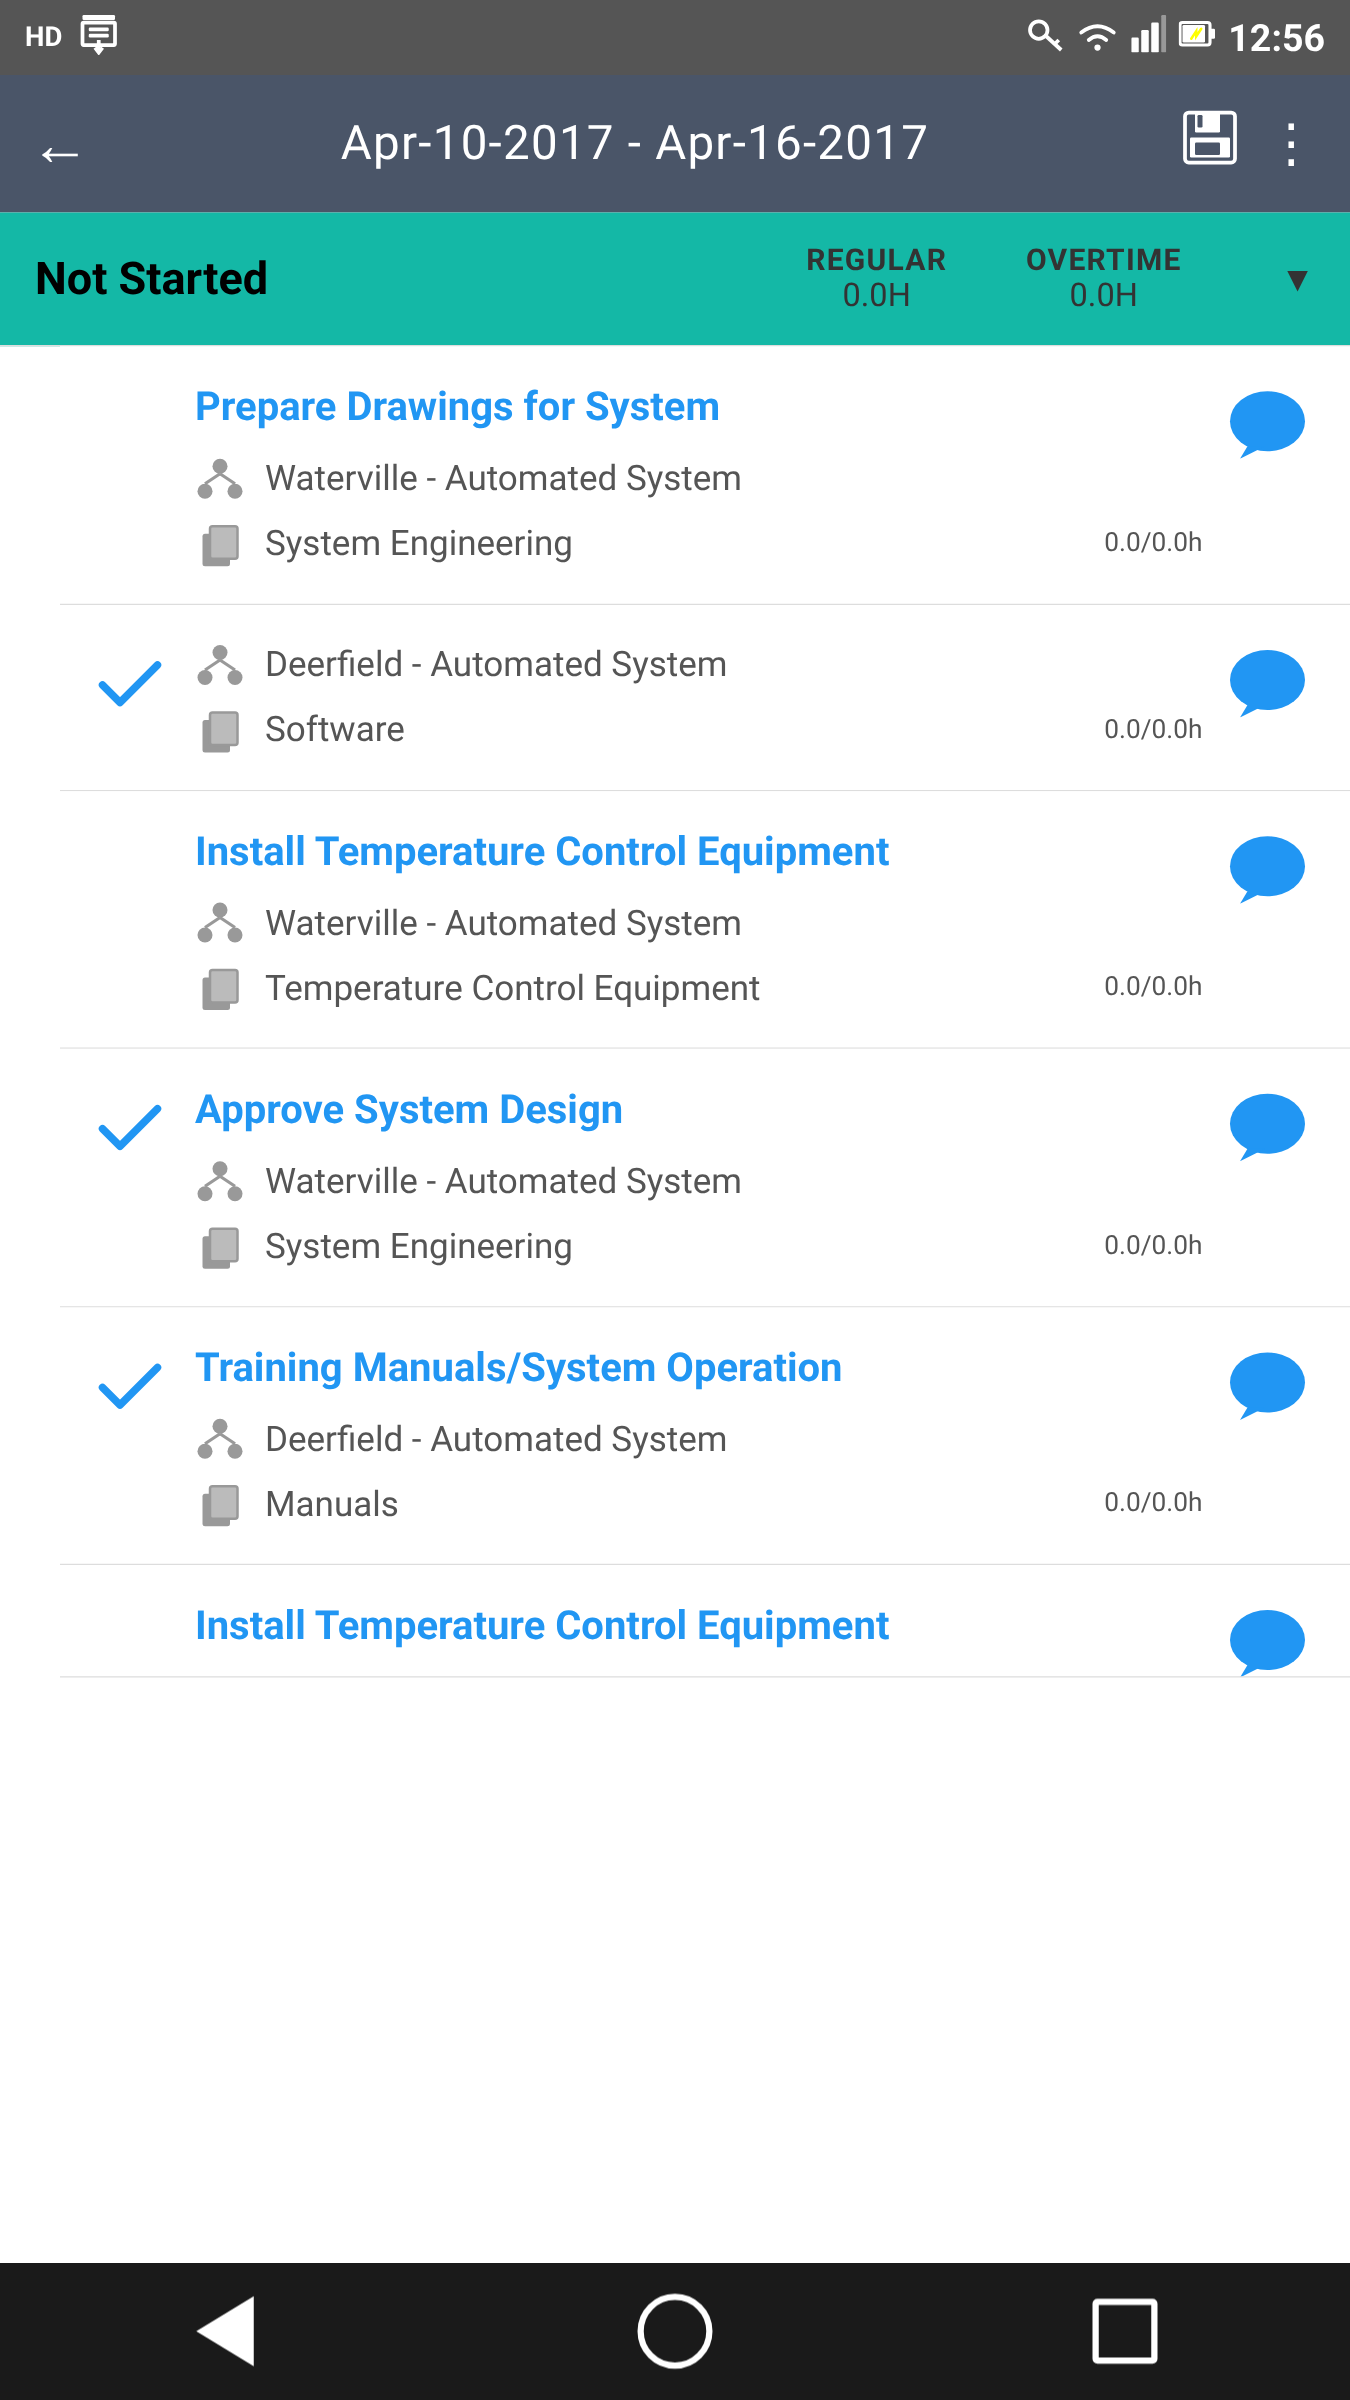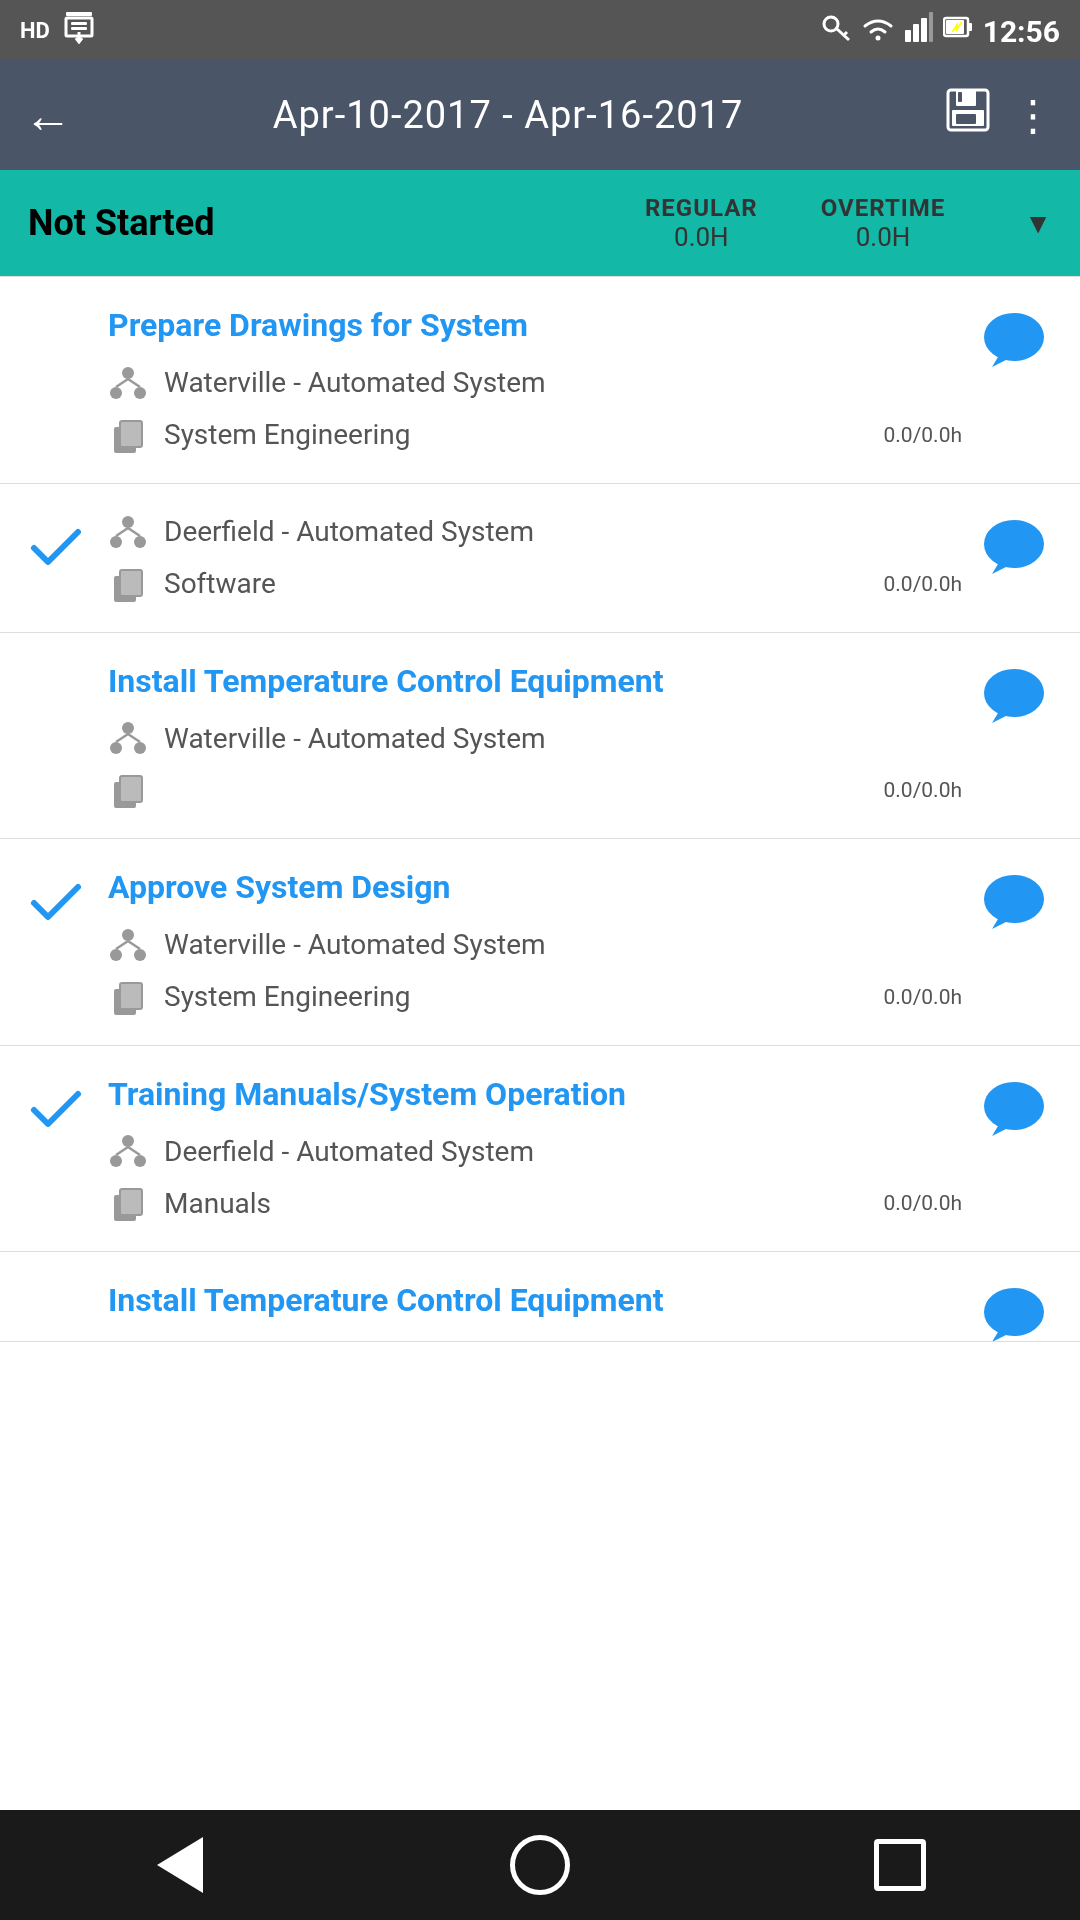--- a/index.html
+++ b/index.html
@@ -322,21 +322,21 @@
       <div class="hours-value">0.0H</div>
     </div>
     <div class="hours-group">
       <div class="hours-label">OVERTIME</div>
       <div class="hours-value">0.0H</div>
     </div>
     <div class="dropdown-arrow">▼</div>
   </div>
 </div>
 
-<div style="padding-bottom:110px;">
+<div style="padding-bottom:110px;padding-left:48px;">
 
   <div class="task-item">
     <div class="task-check empty"></div>
     <div class="task-content">
       <div class="task-title">Prepare Drawings for System</div>
       <div class="task-meta-row">
         <svg class="task-meta-icon network-icon-svg" viewBox="0 0 40 40" fill="none">
           <circle cx="20" cy="10" r="6" fill="#999"></circle>
           <circle cx="8" cy="30" r="6" fill="#999"></circle>
           <circle cx="32" cy="30" r="6" fill="#999"></circle>
@@ -413,20 +413,21 @@
           <line x1="20" y1="16" x2="32" y2="24" stroke="#999" stroke-width="2.5"></line>
         </svg>
         <span class="task-meta-text">Waterville - Automated System</span>
       </div>
       <div class="task-meta-row2">
         <div class="task-meta-left">
           <svg class="task-meta-icon copy-icon-svg" viewBox="0 0 40 40" fill="none">
             <rect x="6" y="12" width="22" height="26" rx="2" fill="#999"></rect>
             <rect x="12" y="6" width="22" height="26" rx="2" fill="#bbb" stroke="#999" stroke-width="2"></rect>
           </svg>
+          <span class="task-meta-text">Temperature Control Equipment</span>
         </div>
         <span class="task-hours">0.0/0.0h</span>
       </div>
     </div>
     <div class="task-comment-icon">
       <svg width="65" height="58" viewBox="0 0 65 58" fill="none">
         <ellipse cx="32" cy="28" rx="30" ry="24" fill="#2196F3"></ellipse>
         <polygon points="16,48 10,58 30,48" fill="#2196F3"></polygon>
       </svg>
     </div>

